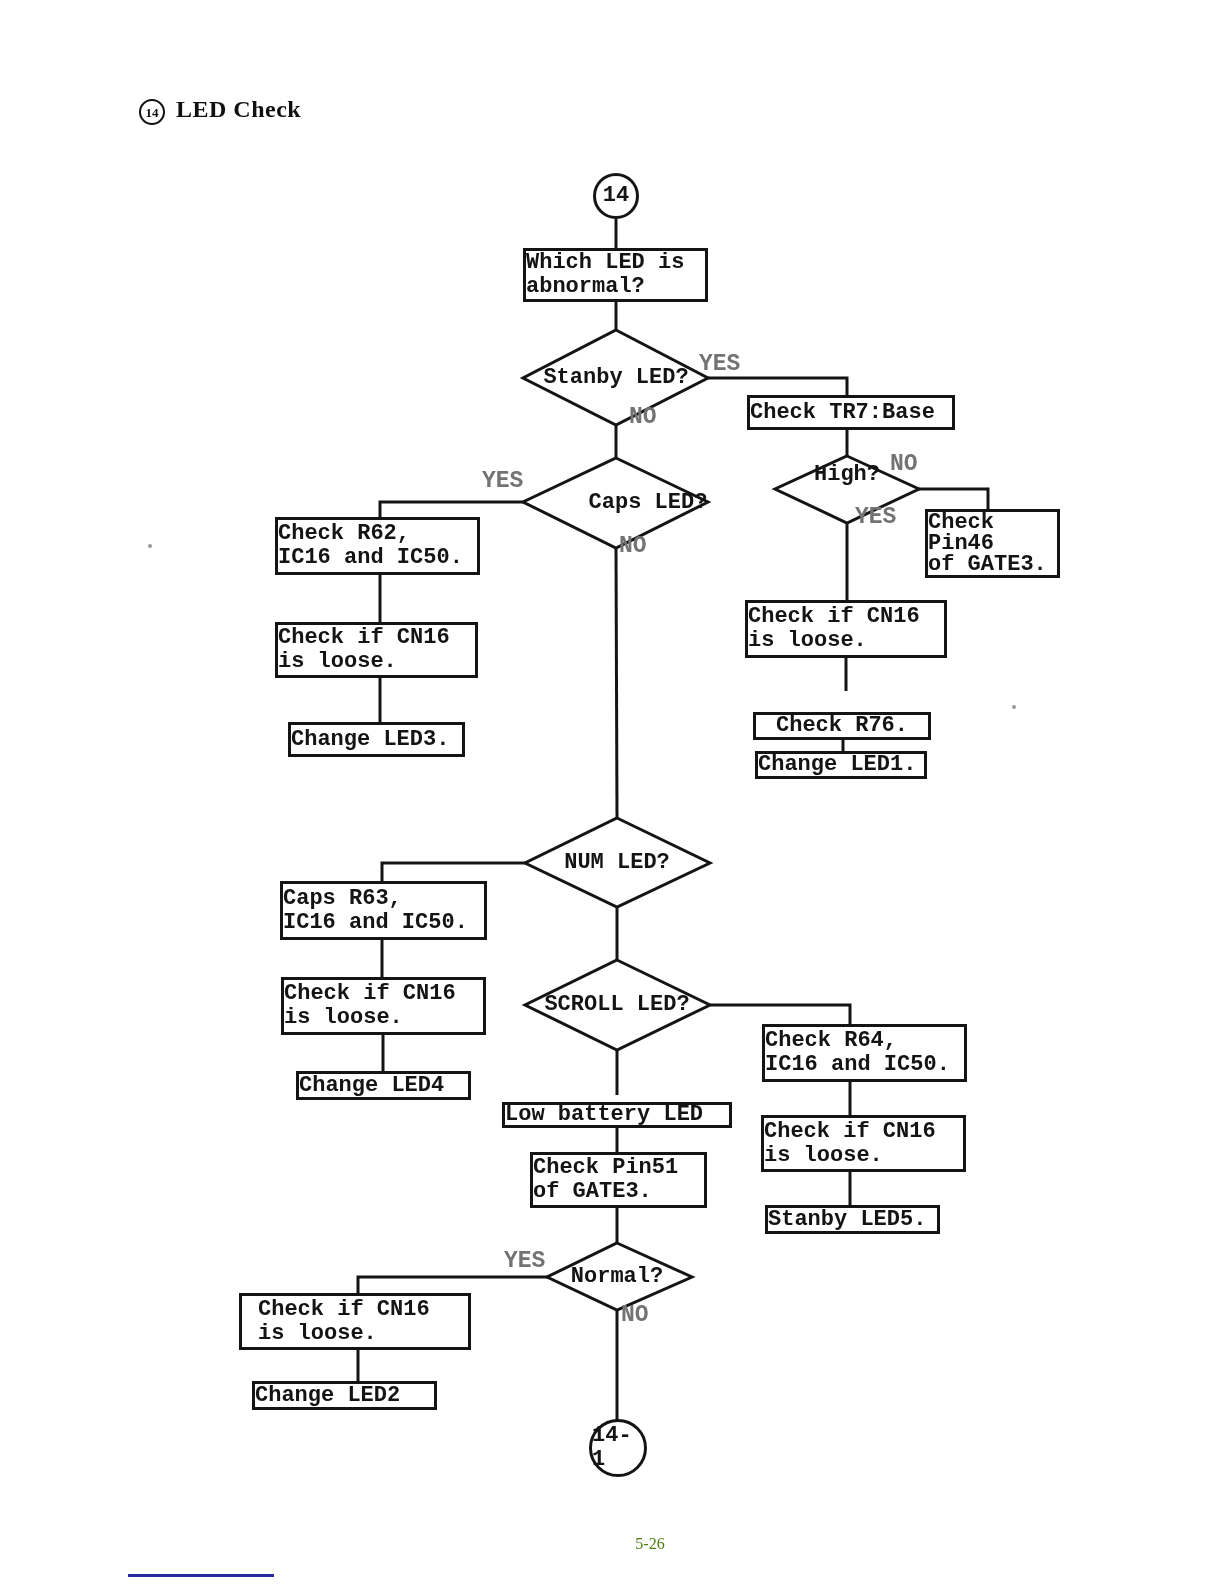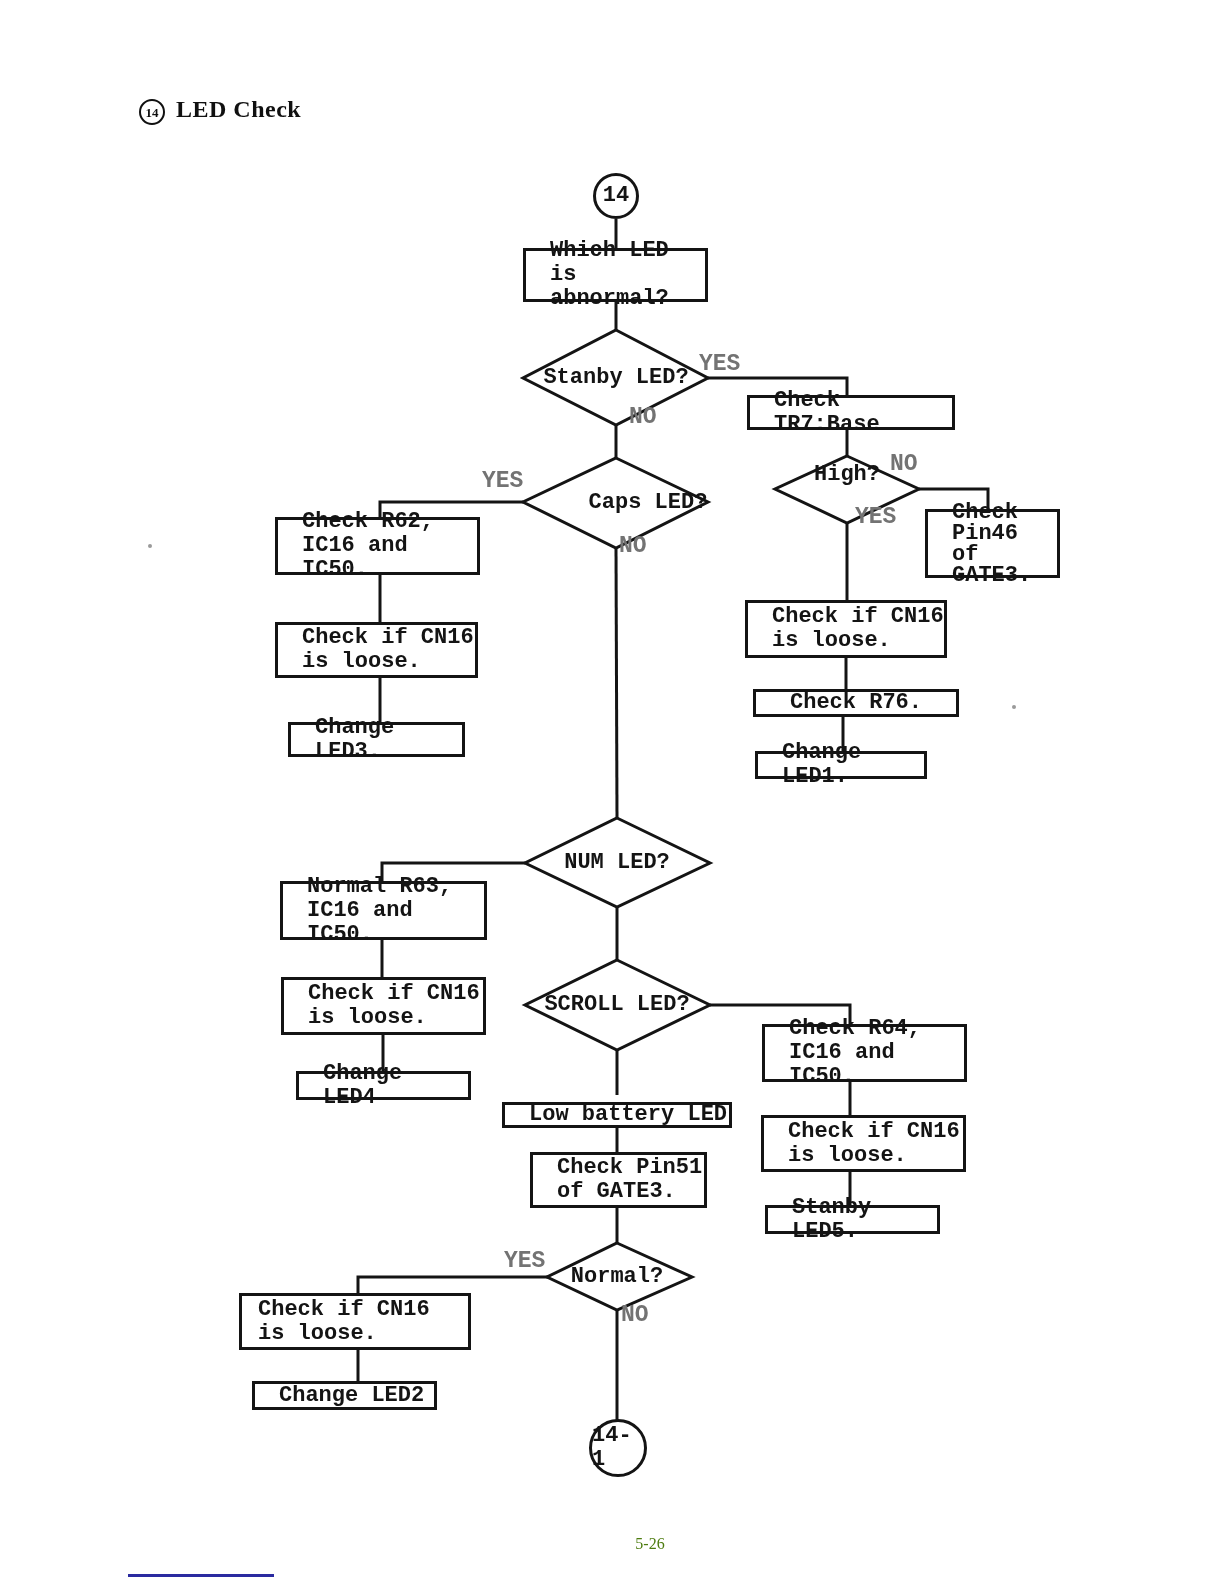--- a/index.html
+++ b/index.html
@@ -1,21 +1,21 @@
 <!DOCTYPE html>
 <html><head>
 <meta charset="utf-8">
 <style>
   html,body{margin:0;padding:0;background:#fff;}
   .page{position:relative;width:1224px;height:1584px;background:#fff;overflow:hidden;
         font-family:"Liberation Mono","DejaVu Sans Mono",monospace;color:#141414;}
   svg.wires{position:absolute;left:0;top:0;width:1224px;height:1584px;}
 
   .box{position:absolute;box-sizing:border-box;border:3px solid #141414;background:#fff;
-       display:flex;align-items:center;padding-left:24px;
+       display:flex;align-items:center;padding-left:0;
        font:bold 22px/24px "Liberation Mono","DejaVu Sans Mono",monospace;
        white-space:pre-line;color:#141414;}
   .box.c{justify-content:center;padding-left:0;}
   .box.l3{line-height:21px;}
 
   .dlabel{position:absolute;transform:translate(-50%,-50%);white-space:nowrap;
           font:bold 22px/24px "Liberation Mono","DejaVu Sans Mono",monospace;color:#141414;}
   .elabel{position:absolute;white-space:nowrap;
           font:bold 23px/24px "Liberation Mono","DejaVu Sans Mono",monospace;color:#737373;}
 
@@ -82,30 +82,30 @@
   <div class="circle" style="left:589px;top:1419px;width:58px;height:58px;">14-1</div>
 
   <div class="box" style="left:523px;top:248px;width:185px;height:54px;">Which LED is
 abnormal?</div>
   <div class="box" style="left:747px;top:395px;width:208px;height:35px;">Check TR7:Base</div>
   <div class="box l3" style="left:925px;top:509px;width:135px;height:69px;">Check
 Pin46
 of GATE3.</div>
   <div class="box" style="left:745px;top:600px;width:202px;height:58px;">Check if CN16
 is loose.</div>
-  <div class="box c" style="left:753px;top:689px;width:206px;height:28px;">Check R76.</div>
+  <div class="box c" style="left:753px;top:712px;width:178px;height:28px;">Check R76.</div>
   <div class="box" style="left:755px;top:751px;width:172px;height:28px;">Change LED1.</div>
 
   <div class="box" style="left:275px;top:517px;width:205px;height:58px;">Check R62,
 IC16 and IC50.</div>
   <div class="box" style="left:275px;top:622px;width:203px;height:56px;">Check if CN16
 is loose.</div>
   <div class="box" style="left:288px;top:722px;width:177px;height:35px;">Change LED3.</div>
 
-  <div class="box" style="left:280px;top:881px;width:207px;height:59px;">Normal R63,
+  <div class="box" style="left:280px;top:881px;width:207px;height:59px;">Caps R63,
 IC16 and IC50.</div>
   <div class="box" style="left:281px;top:977px;width:205px;height:58px;">Check if CN16
 is loose.</div>
   <div class="box" style="left:296px;top:1071px;width:175px;height:29px;">Change LED4</div>
 
   <div class="box" style="left:762px;top:1024px;width:205px;height:58px;">Check R64,
 IC16 and IC50.</div>
   <div class="box" style="left:761px;top:1115px;width:205px;height:57px;">Check if CN16
 is loose.</div>
   <div class="box" style="left:765px;top:1205px;width:175px;height:29px;">Stanby LED5.</div>

